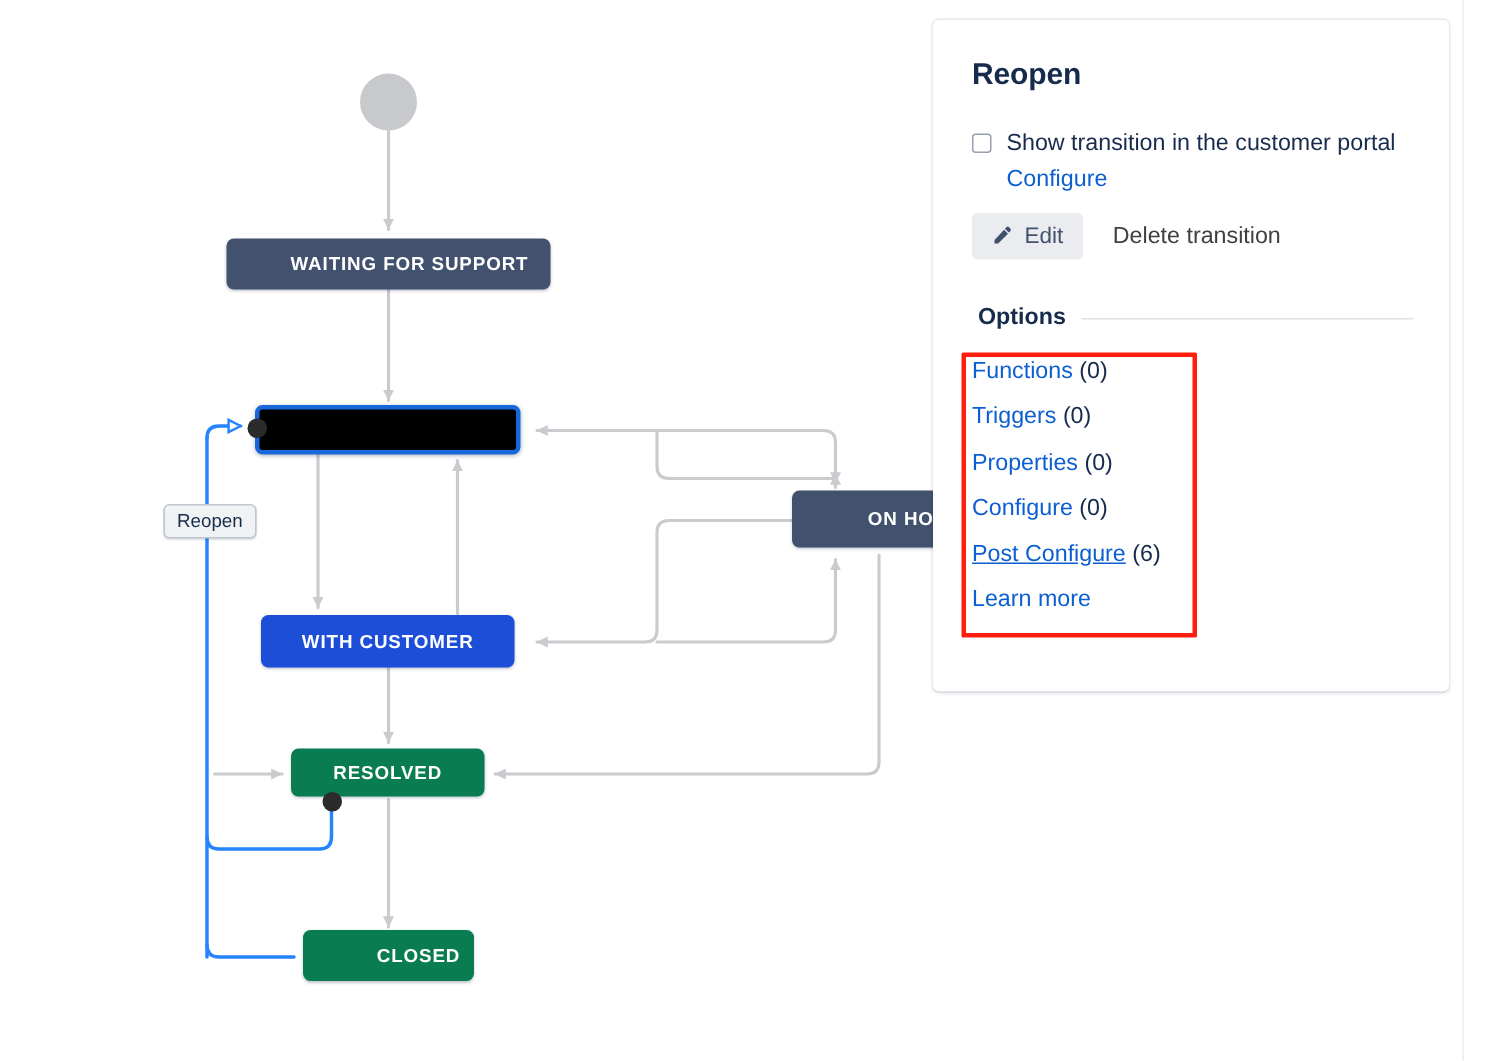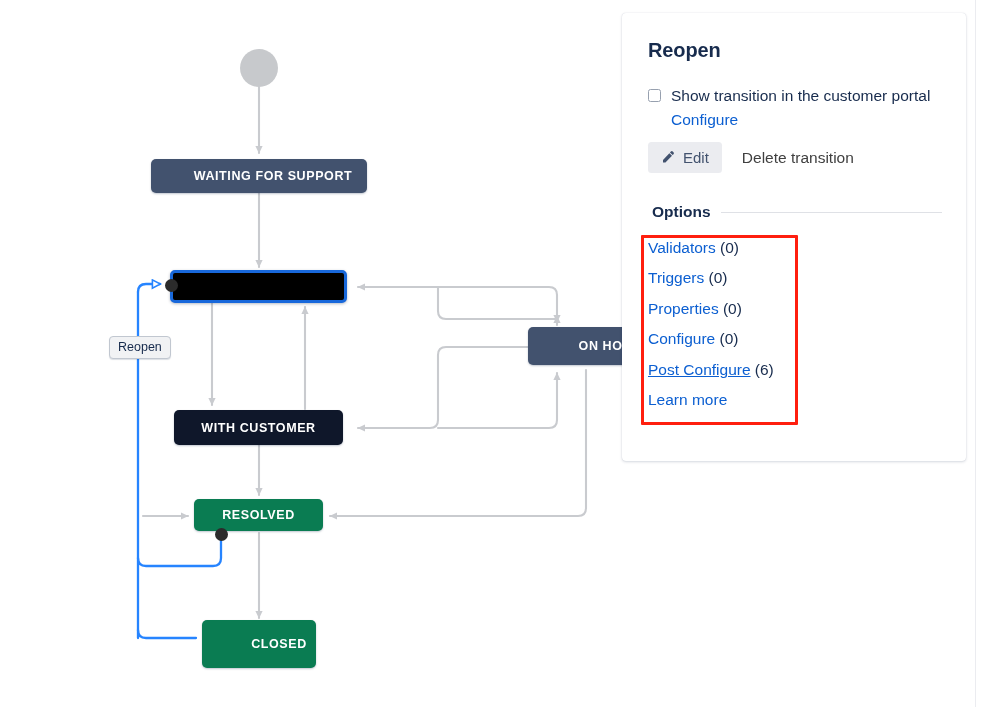--- a/index.html
+++ b/index.html
@@ -30,21 +30,21 @@
     color:#ffffff;
     font-size:12.5px;
     font-weight:bold;
     letter-spacing:0.6px;
     display:flex;align-items:center;justify-content:center;
     box-sizing:border-box;
     box-shadow:0 1px 2px rgba(9,30,66,.25);
     white-space:nowrap;
   }
   .node-dark{background:#42526E;padding-left:28px;}
-  .node-blue{background:#0f172a;}
+  .node-blue{background:#1d4ed8;}
   .node-green{background:#0A7C52;}
   .node-selected{
     background:#000000;
     border:3px solid #1868DB;
     box-shadow:0 1px 3px rgba(9,30,66,.30);
   }
   .start-node{
     position:absolute;
     width:38px;height:38px;border-radius:50%;
     background:#C7C9CC;
@@ -209,21 +209,21 @@
     <div class="node node-selected" style="left:170px;top:270px;width:177px;height:33px;"></div>
     <div class="dot" style="left:165px;top:279px;"></div>
 
     <div class="node node-dark" style="left:528px;top:327px;width:135px;height:38px;">ON HOLD</div>
 
     <div class="node node-blue" style="left:174px;top:410px;width:169px;height:35px;">WITH CUSTOMER</div>
 
     <div class="node node-green" style="left:194px;top:499px;width:129px;height:32px;">RESOLVED</div>
     <div class="dot" style="left:215px;top:528px;"></div>
 
-    <div class="node node-green" style="left:202px;top:620px;width:114px;height:48px;padding-left:40px;">CLOSED</div>
+    <div class="node node-green" style="left:202px;top:620px;width:114px;height:34px;padding-left:40px;">CLOSED</div>
 
     <div class="edge-label" style="left:109px;top:336px;">Reopen</div>
   </div>
 
   <div class="panel">
 
     <div class="panel-title">Reopen</div>
 
     <div class="chk-row">
       <div class="chkbox"></div>
@@ -245,21 +245,21 @@
       </button>
       <a class="del-link">Delete transition</a>
     </div>
 
     <div class="options-head">
       <span class="lbl">Options</span>
       <span class="rule"></span>
     </div>
 
     <ul class="opt-list" id="opt-list">
-        <li><a>Validators</a><span class="cnt"> (0)</span></li>
+        <li><a>Functions</a><span class="cnt"> (0)</span></li>
         <li><a>Triggers</a><span class="cnt"> (0)</span></li>
         <li><a>Properties</a><span class="cnt"> (0)</span></li>
         <li><a>Configure</a><span class="cnt"> (0)</span></li>
         <li><a class="active">Post Configure</a><span class="cnt"> (6)</span></li>
         <li><a>Learn more</a></li>
       </ul>
   </div>
 
   <div class="annot"></div>
 </div>

